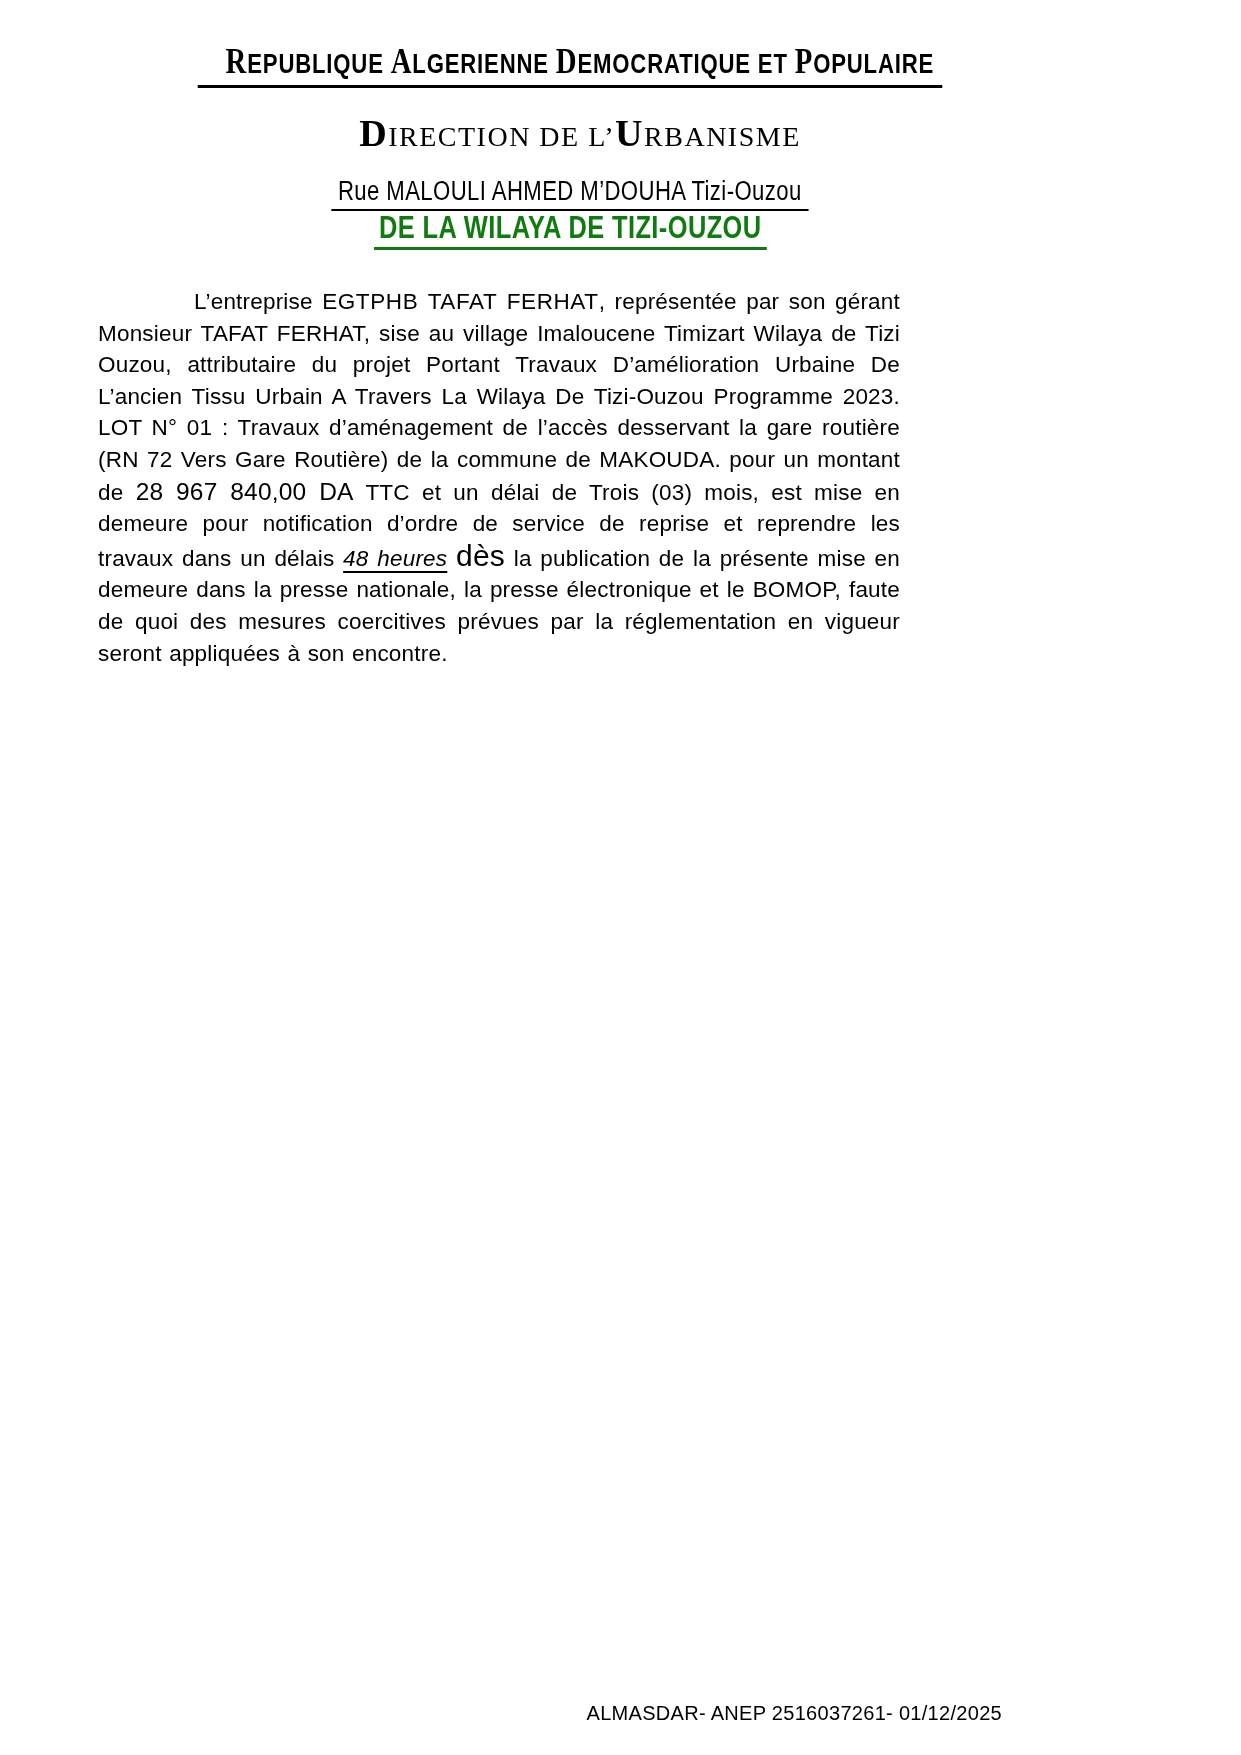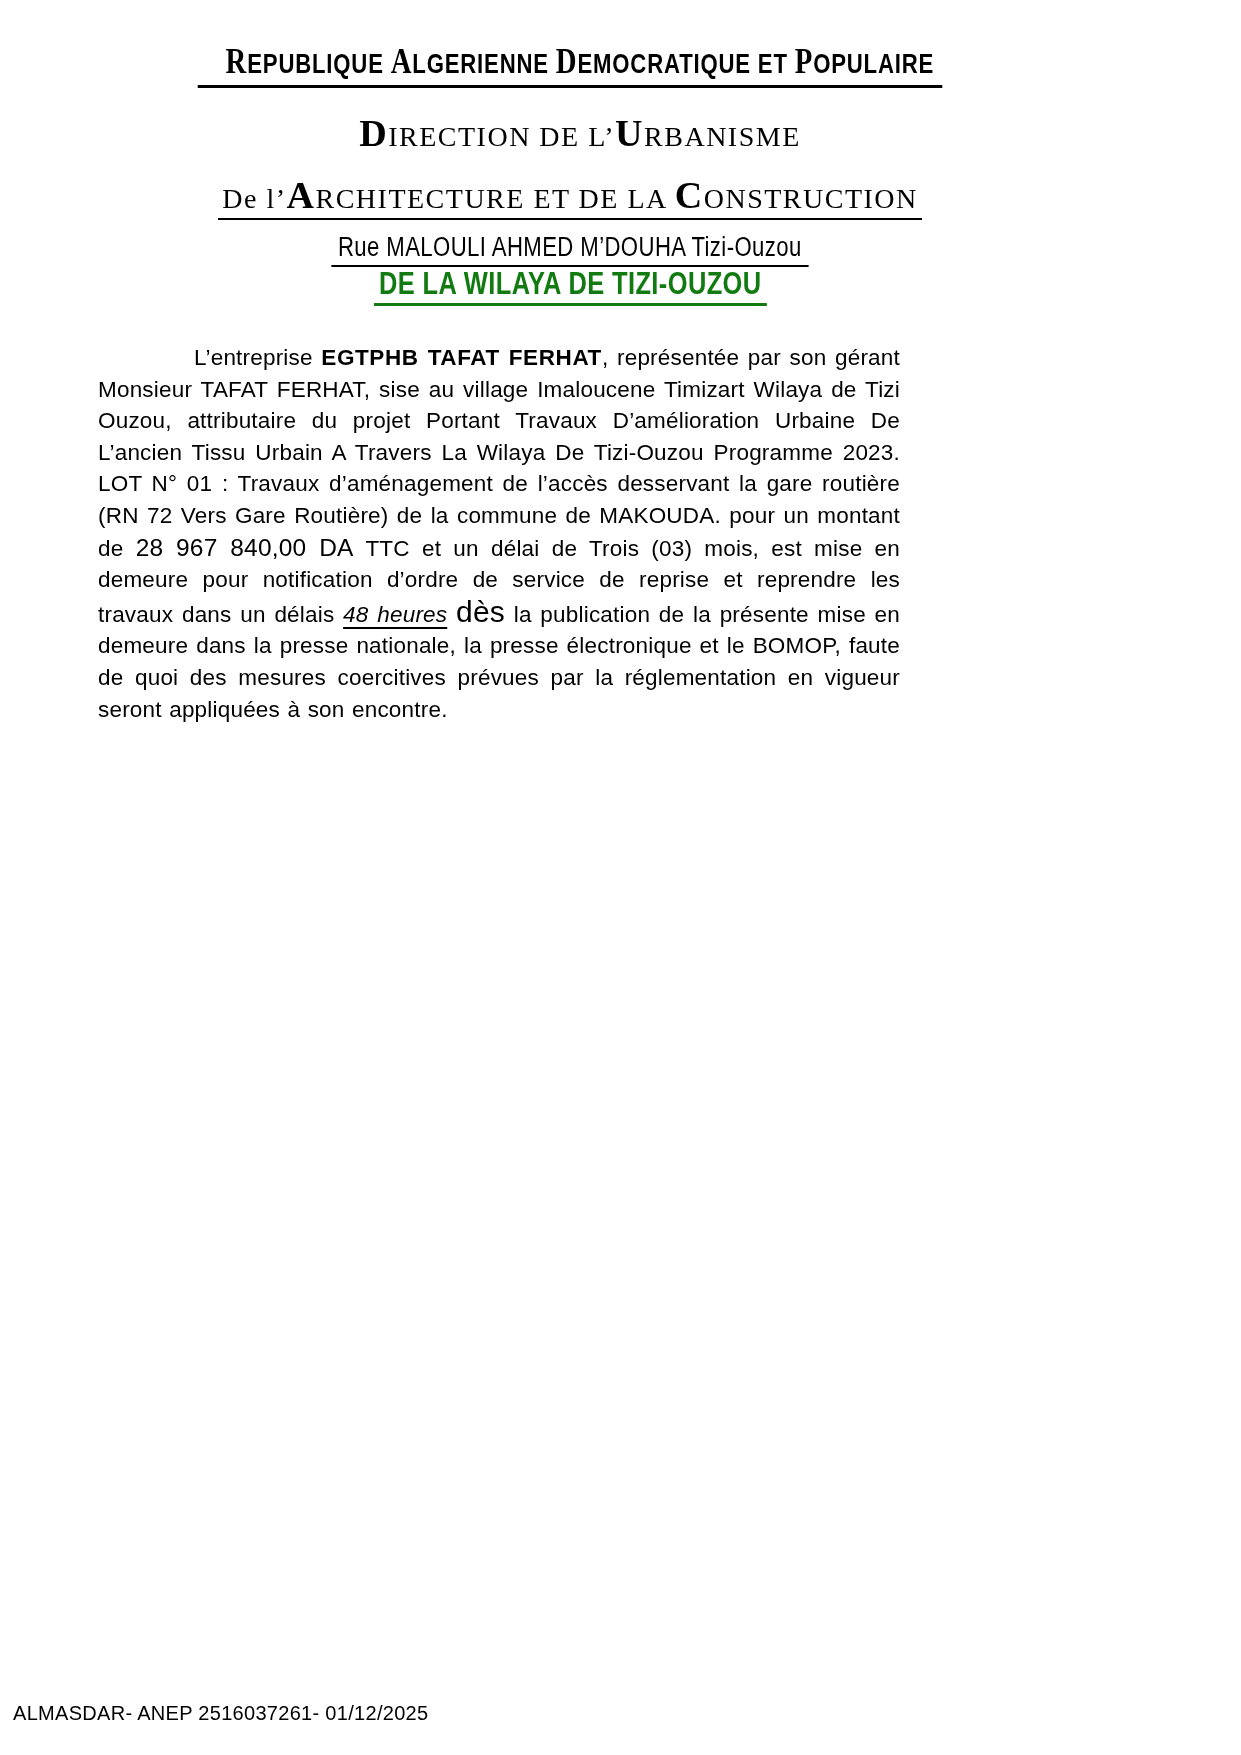--- a/index.html
+++ b/index.html
@@ -76,52 +76,49 @@
   
   .body-par{
     margin:36px 98px 0 98px;
     text-align:justify;
     text-indent:96px;
     font-size:22.5px;
     line-height:31.6px;
     letter-spacing:0.2px;
     word-spacing:1px;
   }
-  .body-par .bold{font-weight:700;letter-spacing:0.6px;}
+  .body-par .bold{font-weight:400;letter-spacing:0.6px;}
   .body-par .wide{font-size:24.5px;}
   .body-par .big{font-size:30px;}
   .body-par .underline{
     text-decoration:underline;
     text-underline-offset:5px;
     text-decoration-thickness:2px;
     font-style:italic;
   }
 
   
   .footer{
-    position:absolute;left:13px;bottom:30px;width:100%;
-    text-align:left;
+    position:absolute;left:4px;bottom:30px;width:100%;
+    text-align:right;
     font-size:20px;letter-spacing:0.3px;
     font-family:"Liberation Sans", sans-serif;
   }
 </style>
 </head>
 <body>
 
 <div class="page">
 
   <div class="header">
     <div class="hrow hrow1">
       <span class="hl1 condensed"><span class="cap">R</span><span>EPUBLIQUE </span><span class="cap">A</span><span>LGERIENNE </span><span class="cap">D</span><span>EMOCRATIQUE ET </span><span class="cap">P</span><span>OPULAIRE</span></span>
     </div>
     <div class="hrow hrow2">
       <span class="hl2"><span class="cap">D</span><span>IRECTION DE L’</span><span class="cap">U</span><span>RBANISME</span></span>
-    </div>
-    <div class="hrow hrow3">
-      <span class="hl3"><span>De l’</span><span class="cap">A</span><span>RCHITECTURE ET DE LA </span><span class="cap">C</span><span>ONSTRUCTION</span></span>
     </div>
     <div class="hrow">
       <span class="hl5 condensed">Rue MALOULI AHMED M’DOUHA  Tizi-Ouzou</span>
     </div>
     <div class="hrow hrow4">
       <span class="hl4 condensed">DE LA WILAYA DE TIZI-OUZOU</span>
     </div>
   </div>
 
 

